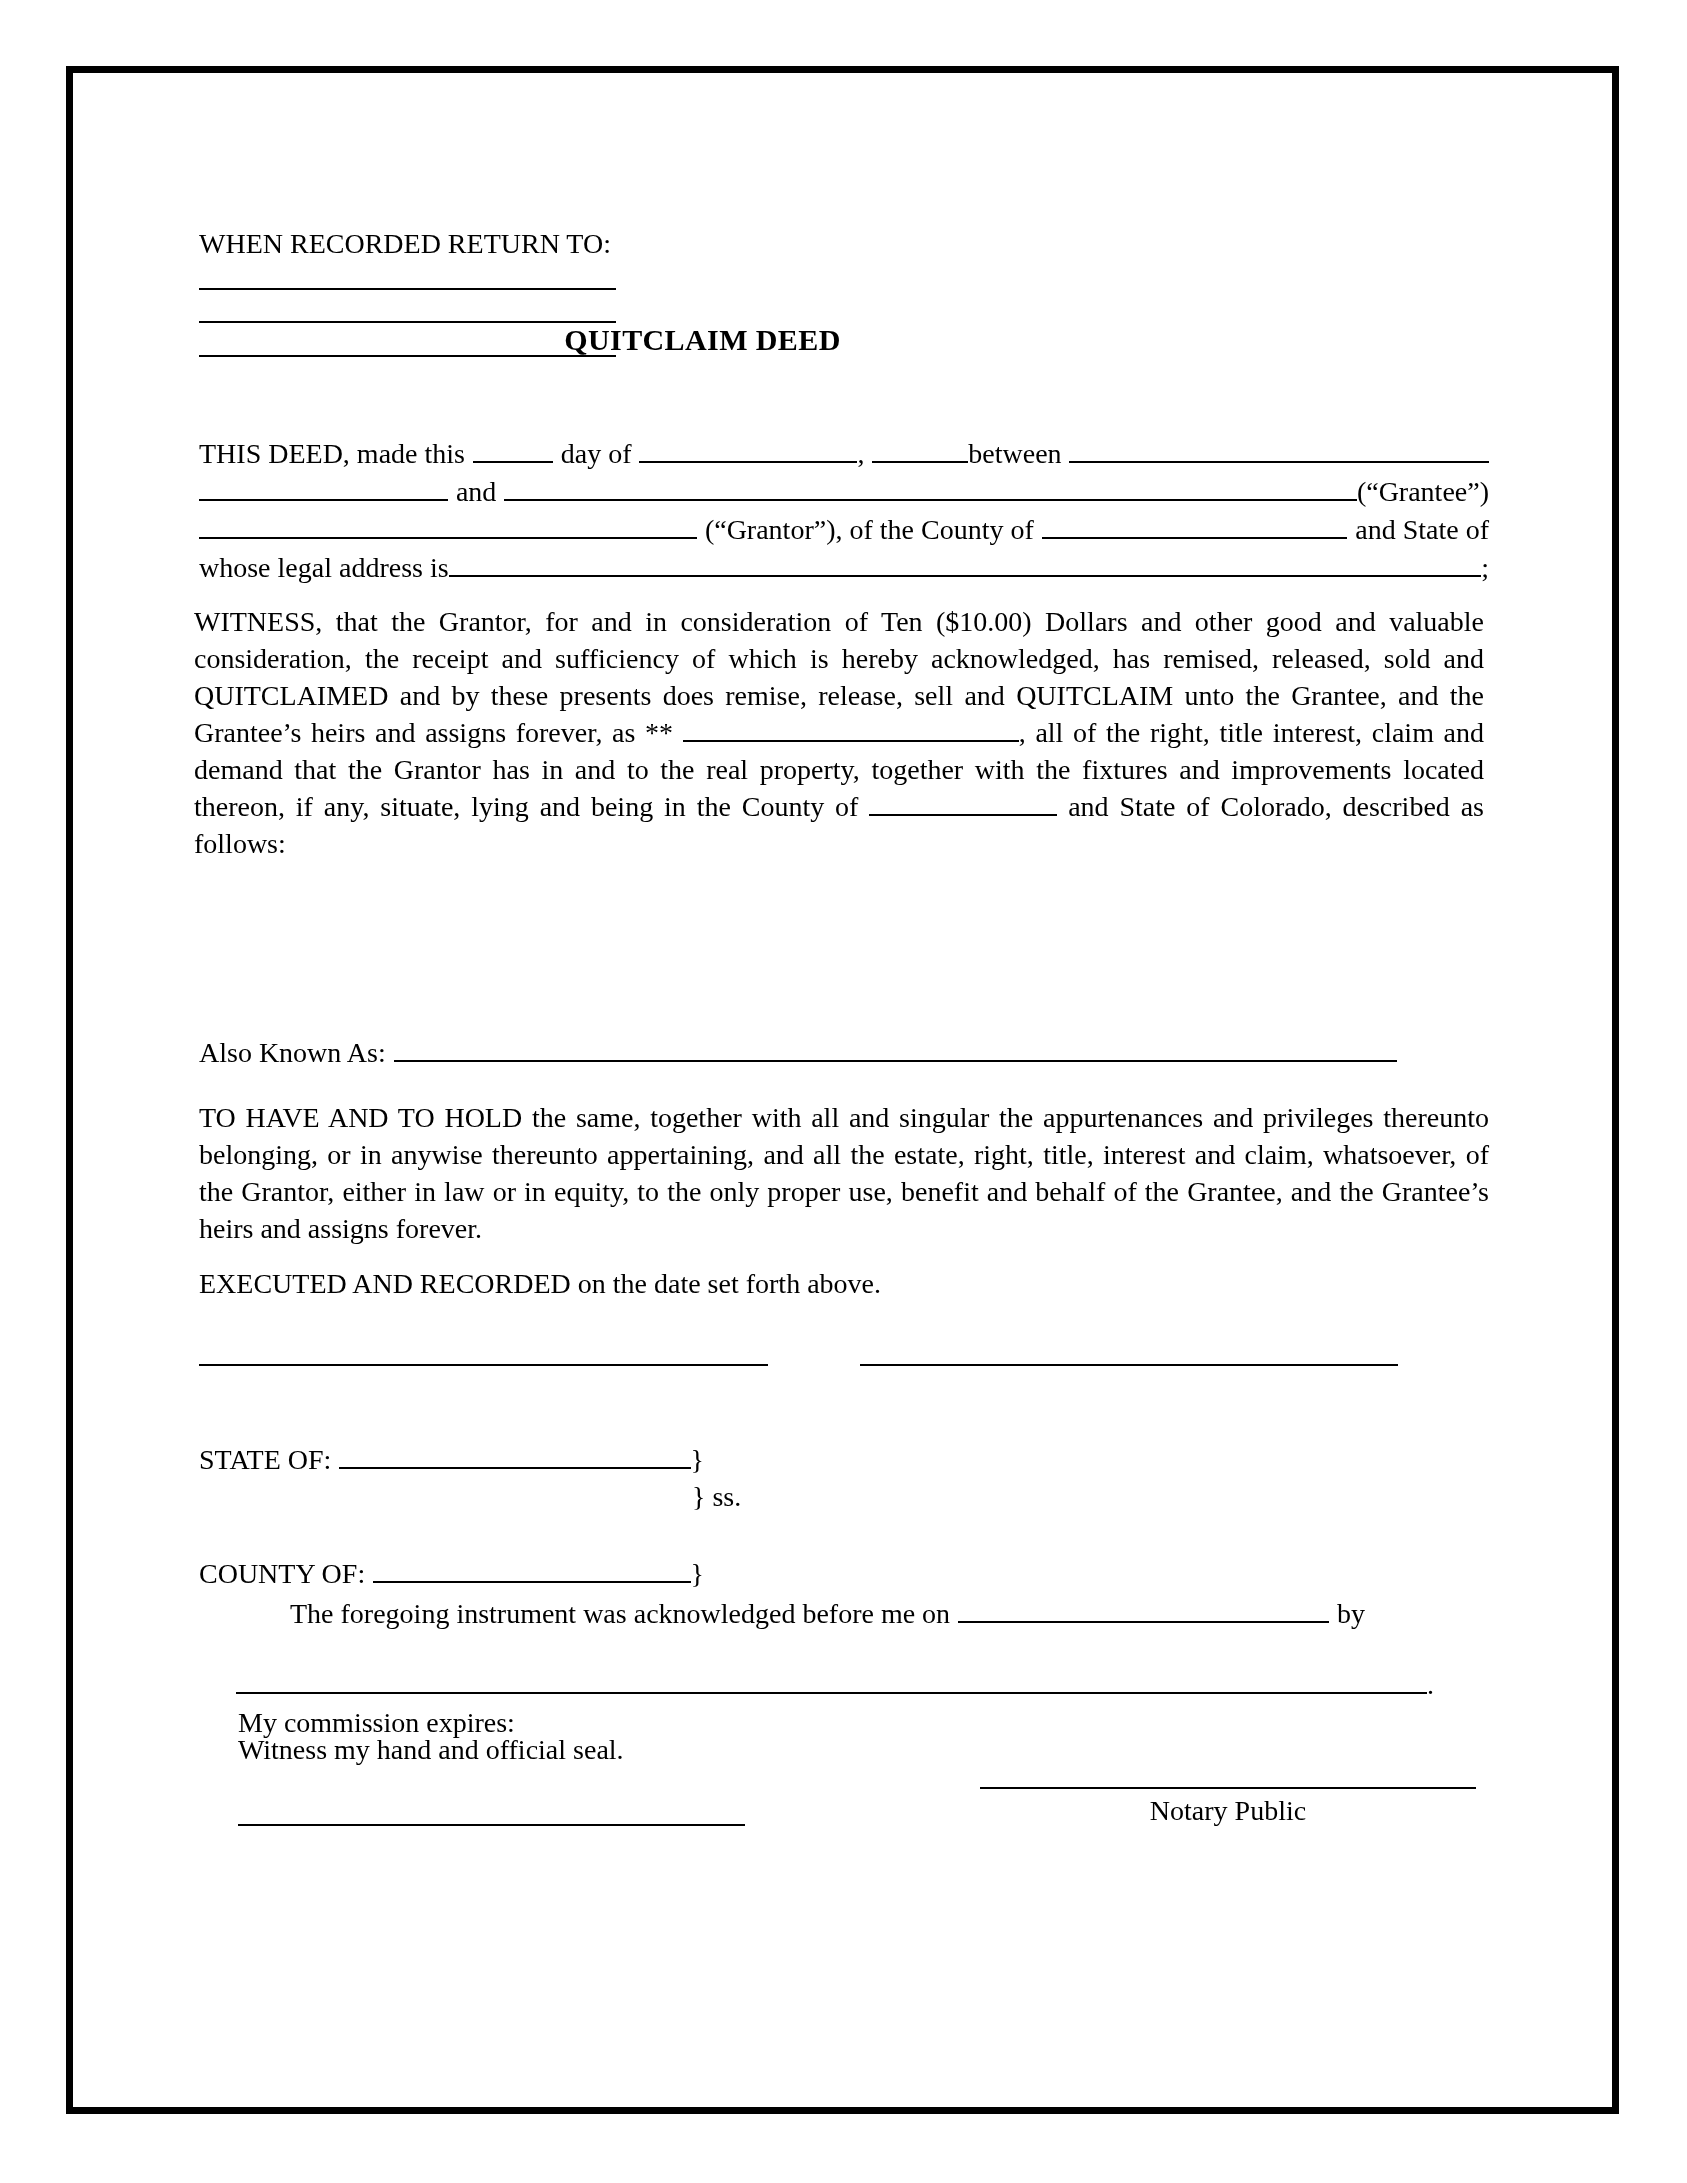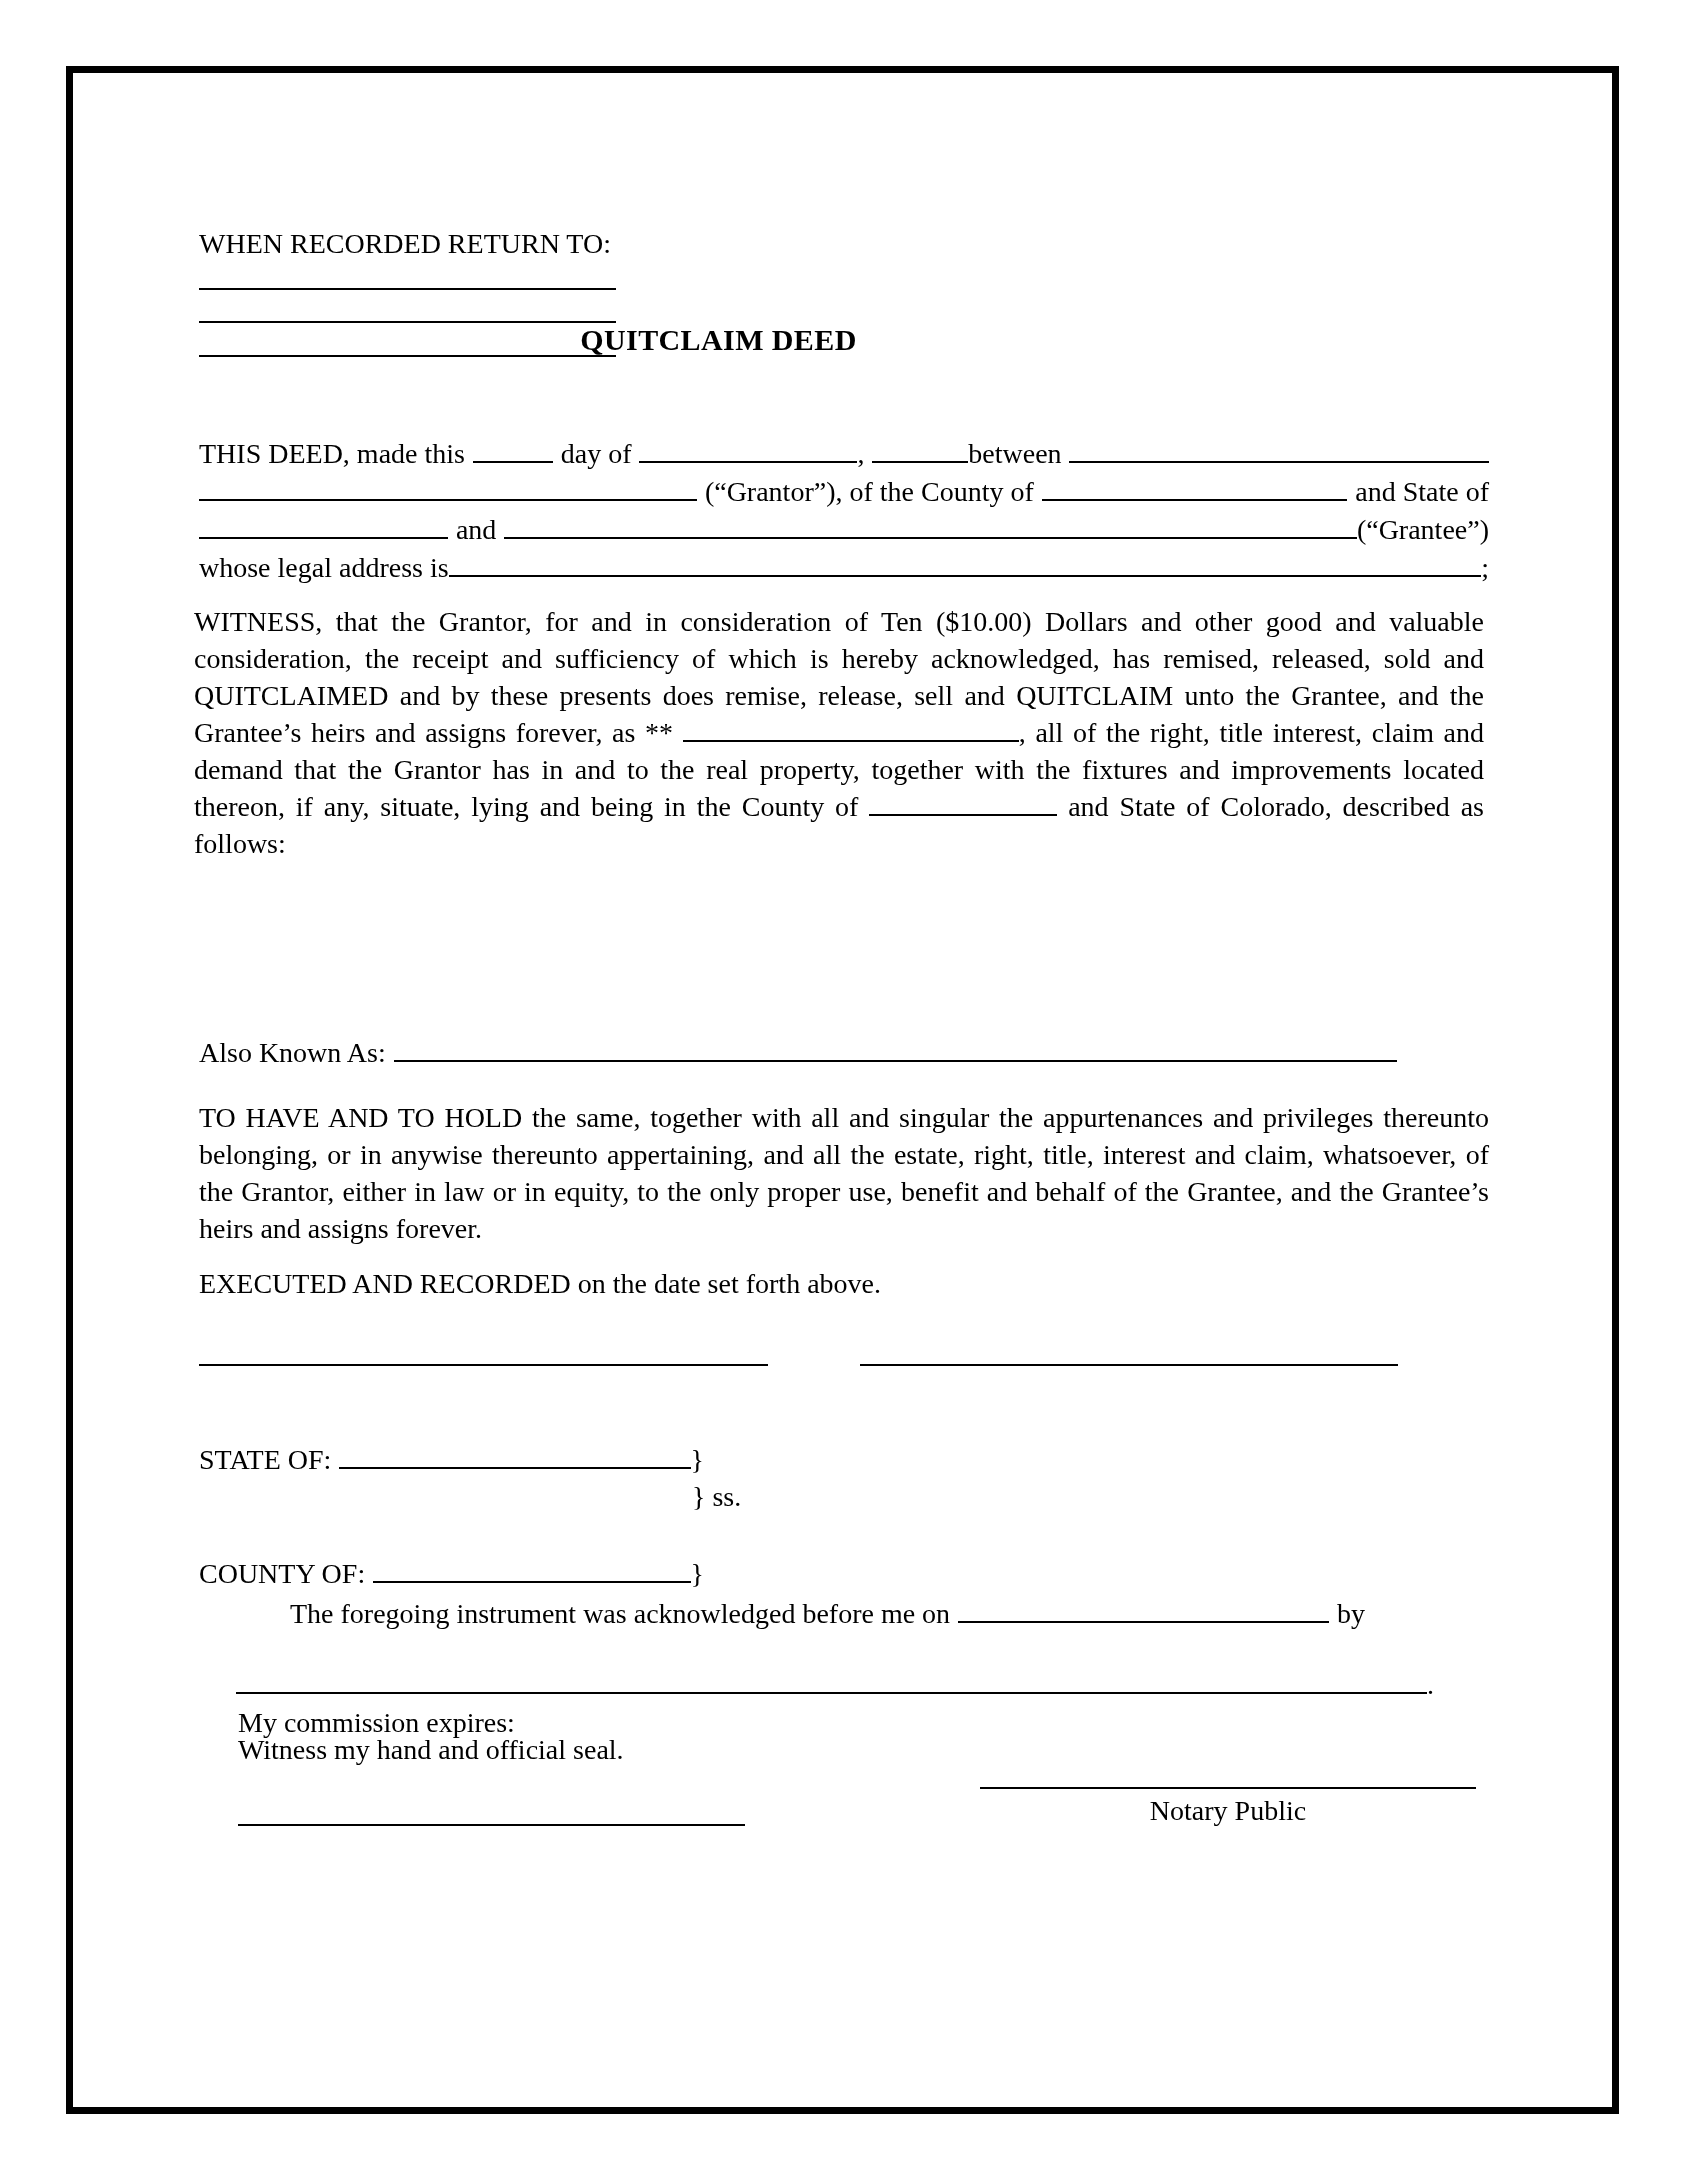--- a/index.html
+++ b/index.html
@@ -34,44 +34,44 @@
 <body>
 
 <div class="page">
   <div class="frame"></div>
 
   <div class="abs t" style="left:199px; top:225px;">WHEN RECORDED RETURN TO:</div>
   <div class="abs hline" style="left:199px; top:288px; width:417px;"></div>
   <div class="abs hline" style="left:199px; top:321px; width:417px;"></div>
   <div class="abs hline" style="left:199px; top:355px; width:417px;"></div>
 
-  <div class="abs title center" style="left:16px; top:323px; width:1405px;">QUITCLAIM DEED</div>
+  <div class="abs title center" style="left:0; top:323px; width:1405px;">QUITCLAIM DEED</div>
 
   <div class="abs" style="left:199px; top:435px; width:1290px;">
     <div class="fline">
       <span>THIS DEED, made this</span>
       <span class="blank ml" style="width:80px;"></span>
       <span class="ml">day of</span>
       <span class="blank ml" style="width:218px;"></span>
       <span>,</span>
       <span class="blank ml" style="width:96px;"></span>
       <span>between</span>
       <span class="blank fill ml"></span>
     </div>
     <div class="fline">
+      <span class="blank" style="width:249px;"></span>
+      <span class="ml mr">and</span>
+      <span class="blank fill"></span>
+      <span>(“Grantee”)</span>
+    </div>
+    <div class="fline">
       <span class="blank" style="width:498px;"></span>
       <span class="ml mr">(“Grantor”), of the County of</span>
       <span class="blank fill"></span>
       <span class="ml">and State of</span>
-    </div>
-    <div class="fline">
-      <span class="blank" style="width:249px;"></span>
-      <span class="ml mr">and</span>
-      <span class="blank fill"></span>
-      <span>(“Grantee”)</span>
     </div>
     <div class="fline">
       <span>whose legal address is</span>
       <span class="blank fill"></span>
       <span>;</span>
     </div>
   </div>
 
   <div class="abs para" style="left:194px; top:603px; width:1290px;">
     <span>WITNESS, that the Grantor, for and in consideration of Ten ($10.00) Dollars and other good and valuable consideration, the receipt and sufficiency of which is hereby acknowledged, has remised, released, sold and QUITCLAIMED and by these presents does remise, release, sell and QUITCLAIM unto the Grantee, and the Grantee’s heirs and assigns forever, as **</span>

